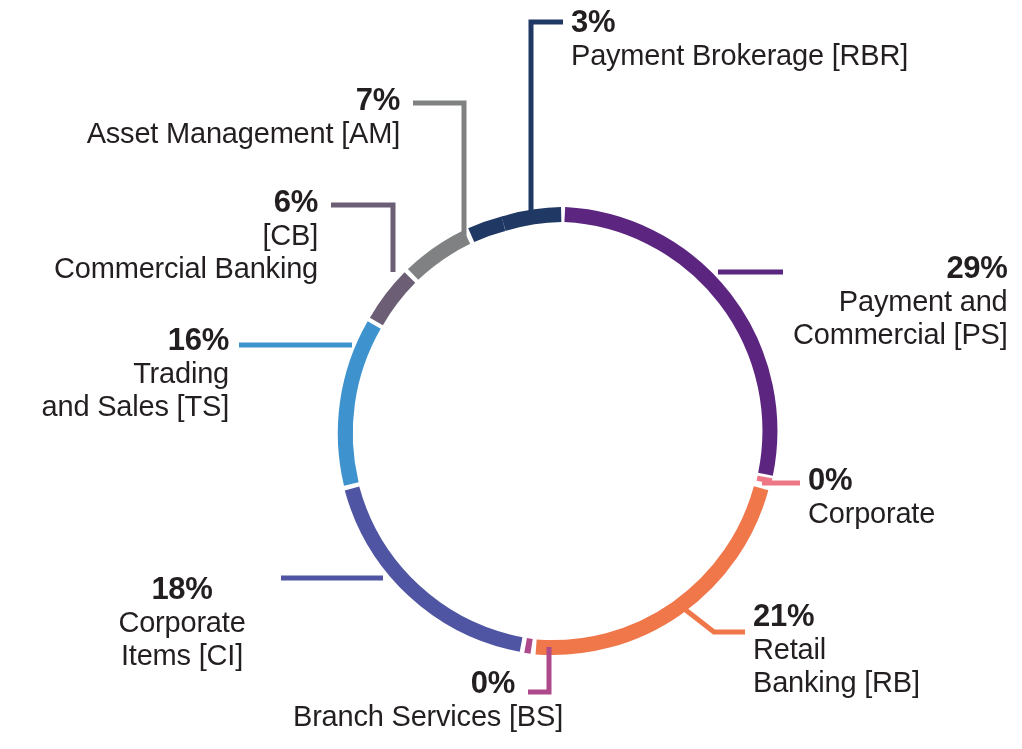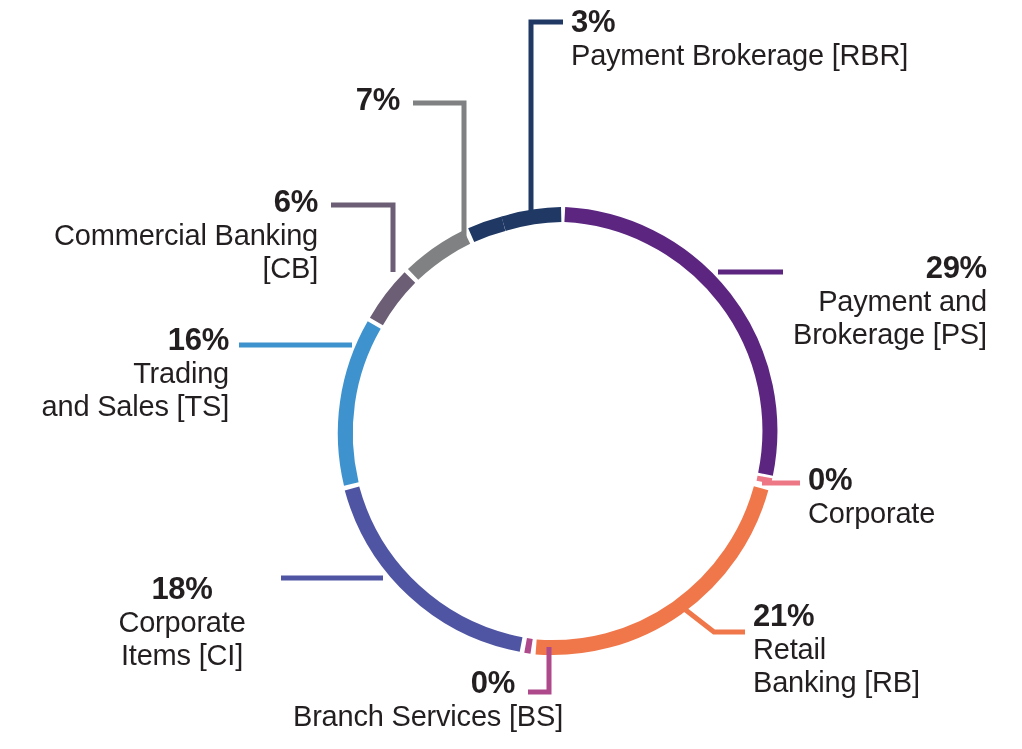--- a/index.html
+++ b/index.html
@@ -97,26 +97,27 @@
     </g>
   </svg>
 
   <div class="lbl ta-left" style="left:571px; top:4px;">
     <div class="pct">3%</div>
     <div class="name">Payment Brokerage [RBR]</div>
   </div>
 
   <div class="lbl ta-right" style="left:0px; top:82px; width:400px;">
     <div class="pct">7%</div>
+    <div class="name">Asset Management [AM]</div>
   </div>
 
   <div class="lbl ta-right" style="left:0px; top:184px; width:318px;">
     <div class="pct">6%</div>
+    <div class="name">[CB]</div>
     <div class="name">Commercial Banking</div>
-    <div class="name">[CB]</div>
   </div>
 
   <div class="lbl ta-right" style="left:0px; top:322px; width:229px;">
     <div class="pct">16%</div>
     <div class="name">Trading</div>
     <div class="name">and Sales [TS]</div>
   </div>
 
   <div class="lbl ta-center" style="left:92px; top:555px; width:180px;">
     <div class="pct">18%</div>
@@ -125,21 +126,21 @@
   </div>
 
   <div class="lbl ta-right" style="left:160px; top:665px; width:355px;">
     <div class="pct">0%</div>
     <div class="name" style="position:relative; left:48px;text-align:right;">Branch Services [BS]</div>
   </div>
 
   <div class="lbl ta-left" style="left:793px; top:250px;text-align:right;">
     <div class="pct">29%</div>
     <div class="name">Payment and</div>
-    <div class="name">Brokerage [PS]</div>
+    <div class="name">Commercial [PS]</div>
   </div>
 
   <div class="lbl ta-left" style="left:808px; top:462px;">
     <div class="pct">0%</div>
     <div class="name">Corporate</div>
   </div>
 
   <div class="lbl ta-left" style="left:753px; top:598px;">
     <div class="pct">21%</div>
     <div class="name">Retail</div>

